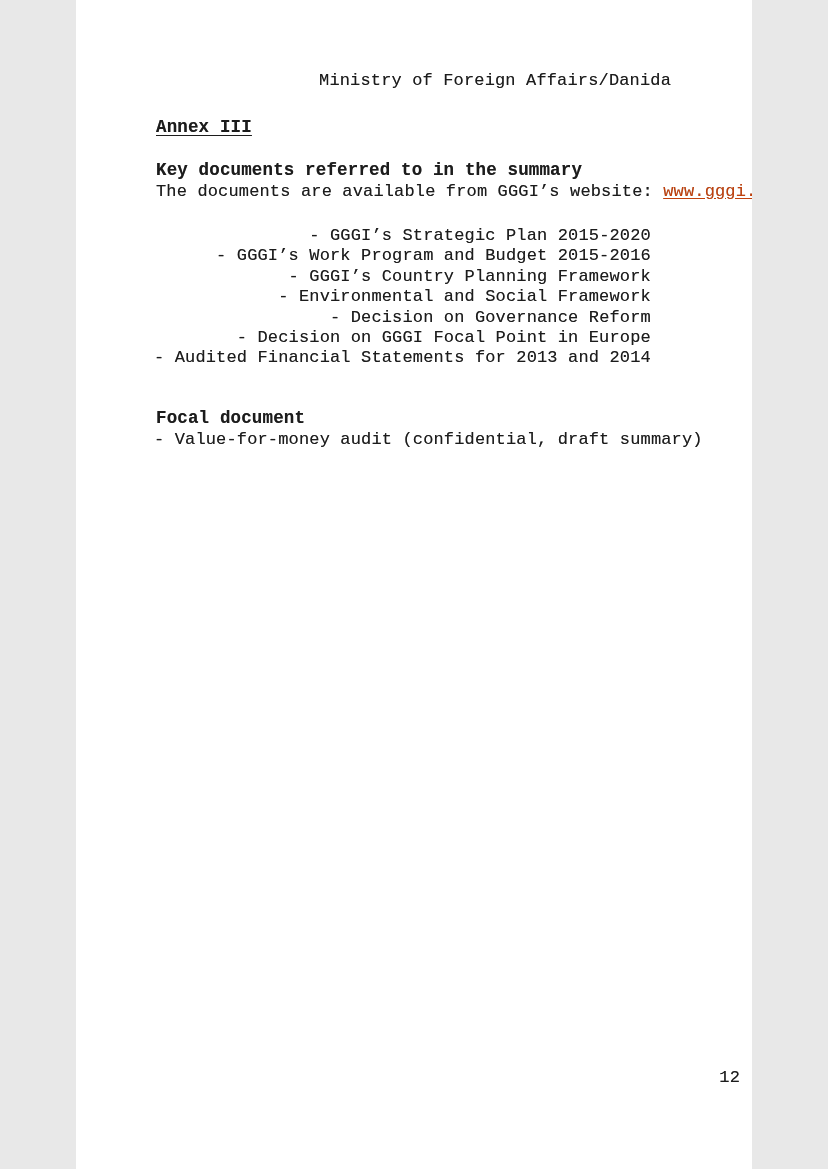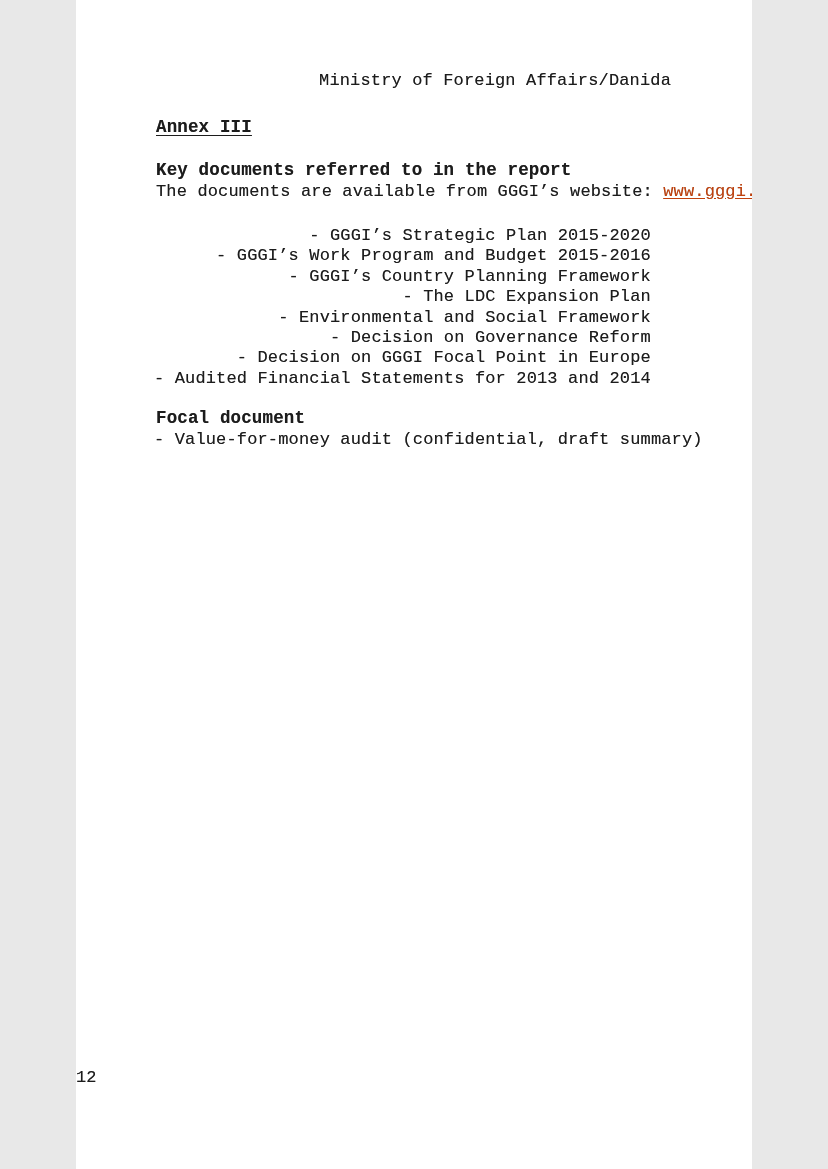--- a/index.html
+++ b/index.html
@@ -70,21 +70,21 @@
     font-size: 17.5px;
   }
   .other-list {
     top: 430px;
     left: 78px;
   }
   .page-number {
     top: 1068px;
     left: 0;
     right: 12px;
-    text-align: left;
+    text-align: right;
     white-space: nowrap;
   }
   .scan-artifact {
     position: absolute;
     top: 170px;
     left: 786px;
     width: 9px;
     height: 4px;
     background: #bdbdbd;
     opacity: 0.45;
@@ -93,31 +93,30 @@
 </style>
 </head>
 <body>
 
 <div class="page">
 
   <div class="txt header-line">Ministry of Foreign Affairs/Danida</div>
 
   <div class="txt annex-title">Annex III</div>
 
-  <div class="txt section-title-key">Key documents referred to in the report</div>
+  <div class="txt section-title-key">Key documents referred to in the summary</div>
 
   <div class="txt intro-line">
     <span>The documents are available from GGGI’s website: </span><span class="link">www.gggi.org</span>
   </div>
 
   <div class="txt doc-list">
       <div>- GGGI’s Strategic Plan 2015-2020</div>
       <div>- GGGI’s Work Program and Budget 2015-2016</div>
       <div>- GGGI’s Country Planning Framework</div>
-      <div>- The LDC Expansion Plan</div>
       <div>- Environmental and Social Framework</div>
       <div>- Decision on Governance Reform</div>
       <div>- Decision on GGGI Focal Point in Europe</div>
       <div>- Audited Financial Statements for 2013 and 2014</div>
     </div>
 
   <div class="txt section-title-other">Focal document</div>
 
   <div class="txt other-list">
       <div>- Value-for-money audit (confidential, draft summary)</div>

